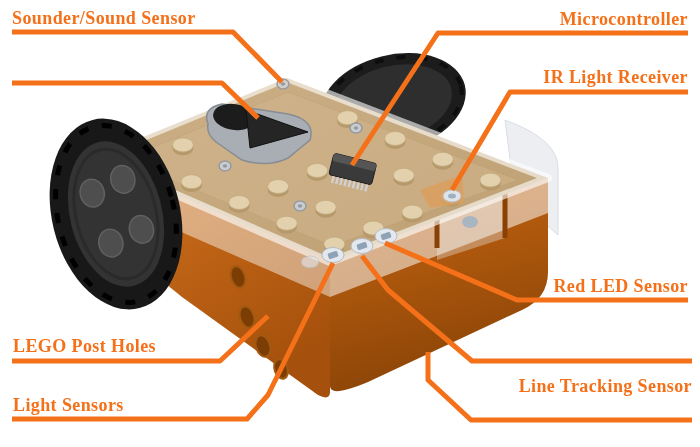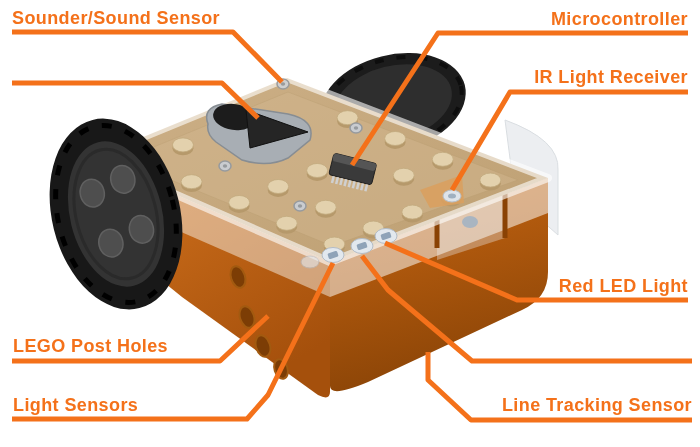--- a/index.html
+++ b/index.html
@@ -6,21 +6,21 @@
     --accent:#F4711A;
   }
   html,body{margin:0;padding:0;background:#fff;}
   .stage{
     position:relative;width:700px;height:447px;background:#ffffff;overflow:hidden;
     font-family:"Liberation Sans",sans-serif;
   }
   .stage svg{position:absolute;left:0;top:0;}
   .label{
     position:absolute;color:var(--accent);font-weight:bold;font-size:18px;
-    letter-spacing:.4px;white-space:nowrap;line-height:19px;
+    letter-spacing:.4px;white-space:nowrap;line-height:19px;font-family:Liberation Serif, serif;
   }
   .label.right{text-align:center;}
   .callout{stroke:var(--accent);stroke-width:5;fill:none;stroke-linejoin:round;stroke-linecap:butt;}
 </style>
 </head>
 <body>
 
 <div class="stage">
 
   <svg width="700" height="447" viewBox="0 0 700 447">
@@ -179,17 +179,17 @@
       <path class="callout" d="M692 361 H472 L388 290 L362 256"></path>
       <path class="callout" d="M692 420 H471 L428 380 V352"></path>
       <path class="callout" d="M12 361 H220 L268 316"></path>
       <path class="callout" d="M12 419 H247 L268 395 L333 263"></path>
     </g>
   </svg>
 
   <div class="label" style="left:12px; top:9px;">Sounder/Sound Sensor</div>
   <div class="label right" style="right:12px; top:10px;">Microcontroller</div>
   <div class="label right" style="right:12px; top:68px;margin-left:24px;">IR Light Receiver</div>
-  <div class="label right" style="right:12px; top:277px;">Red LED Light</div>
-  <div class="label right" style="right:8px; top:396px;">Line Tracking Sensor</div>
+  <div class="label right" style="right:12px; top:277px;">Red LED Sensor</div>
+  <div class="label right" style="right:8px; top:377px;">Line Tracking Sensor</div>
   <div class="label" style="left:13px; top:337px;">LEGO Post Holes</div>
   <div class="label" style="left:13px; top:396px;">Light Sensors</div>
 </div>
 
 </body></html>

